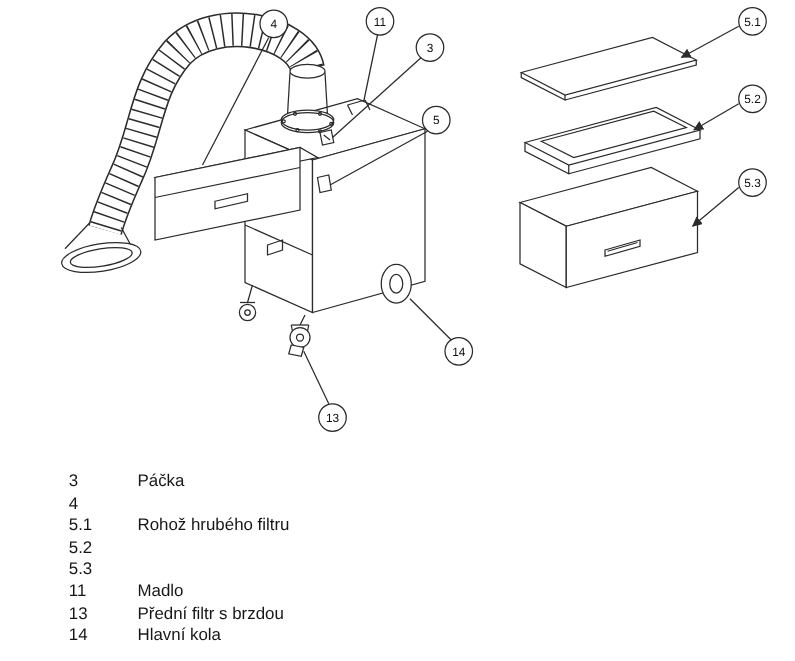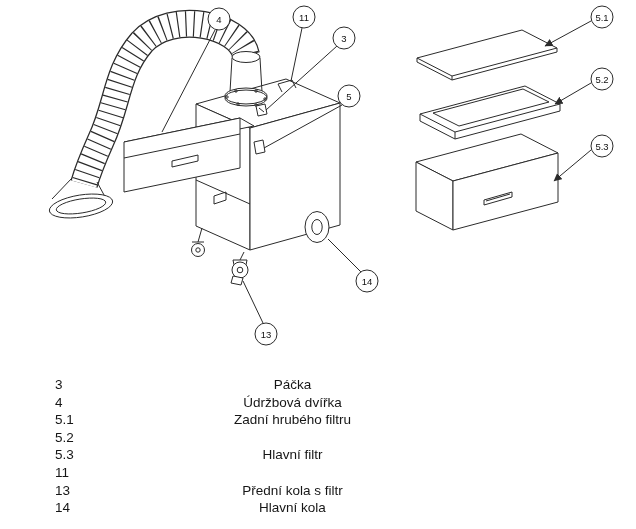--- a/index.html
+++ b/index.html
@@ -39,21 +39,20 @@
     height:17.6px;
     line-height:17.6px;
     align-items:flex-start;
   }
   .legend-row .num{
     width:55px;
     flex:0 0 55px;
   }
   .legend-row .label{
     flex:1;
-    text-align:center;
   }
 </style>
 </head>
 <body>
 
 <div class="stage">
 
   <svg width="636" height="372" viewBox="0 0 636 372">
     <defs>
       <marker id="arrow" markerWidth="9" markerHeight="9" refX="7.5" refY="4" orient="auto">
@@ -225,39 +224,38 @@
     </g>
   </svg>
 
   <div class="legend">
     <div class="legend-row">
       <span class="num">3</span>
       <span class="label">Páčka</span>
     </div>
     <div class="legend-row">
       <span class="num">4</span>
-      <span class="label">Údržbová dvířka</span>
     </div>
     <div class="legend-row">
       <span class="num">5.1</span>
-      <span class="label">Zadní hrubého filtru</span>
+      <span class="label">Rohož hrubého filtru</span>
     </div>
     <div class="legend-row">
       <span class="num">5.2</span>
     </div>
     <div class="legend-row">
       <span class="num">5.3</span>
-      <span class="label">Hlavní filtr</span>
     </div>
     <div class="legend-row">
       <span class="num">11</span>
+      <span class="label">Madlo</span>
     </div>
     <div class="legend-row">
       <span class="num">13</span>
-      <span class="label">Přední kola s filtr</span>
+      <span class="label">Přední filtr s brzdou</span>
     </div>
     <div class="legend-row">
       <span class="num">14</span>
       <span class="label">Hlavní kola</span>
     </div>
   </div>
 
 </div>
 
 </body></html>

